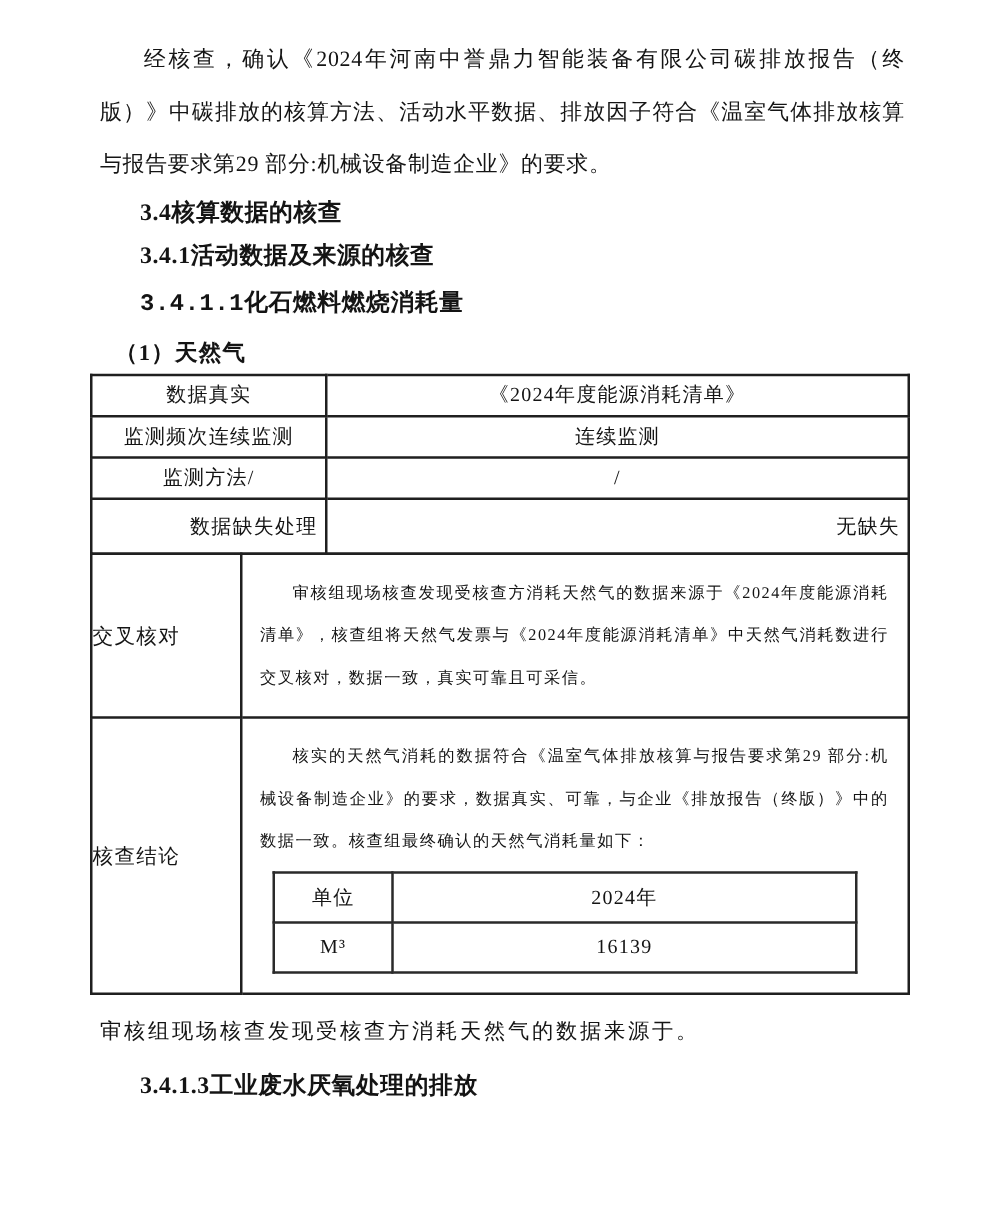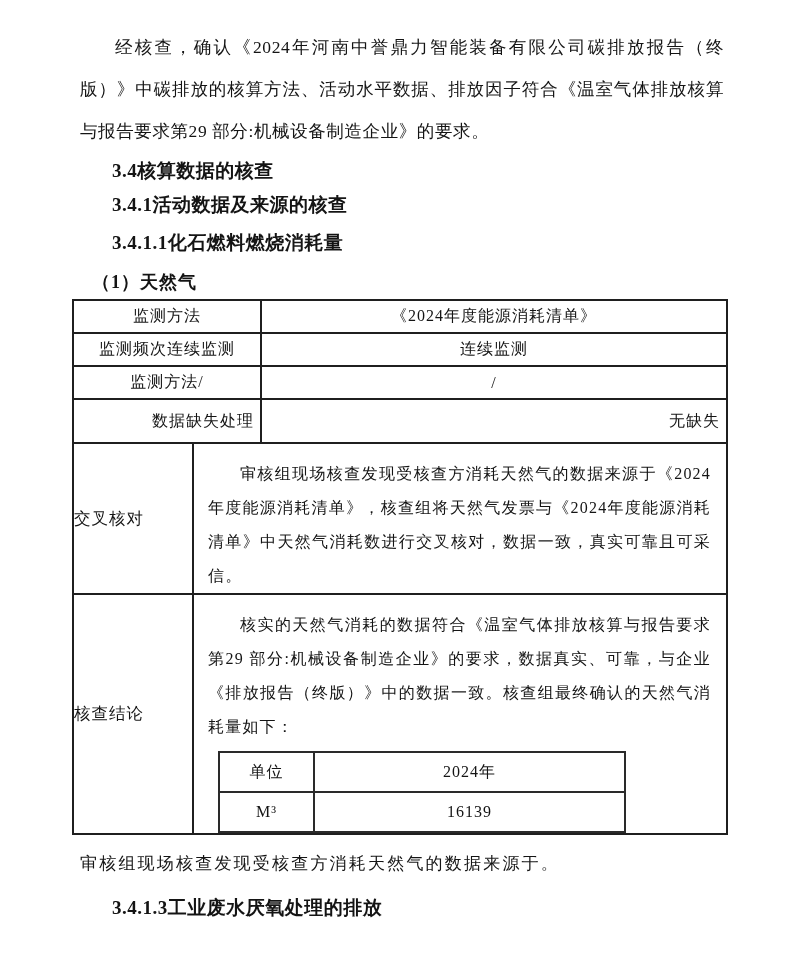--- a/index.html
+++ b/index.html
@@ -13,44 +13,44 @@
 
   .intro {
     margin-left:8px; width:644px;
     font-size:17.5px; line-height:42px;
     text-align:justify; text-indent:2em; letter-spacing:0.6px;
   }
 
   .hd { font-size:19px; font-weight:bold; line-height:26px; margin-left:40px; letter-spacing:0.5px; }
   .hd-s34   { margin-top:6px; }
   .hd-s341  { margin-top:8px; }
-  .hd-s3411 { margin-top:12px; }
+  .hd-s3411 { margin-top:12px;font-family:Liberation Mono, monospace; }
   .item-hd  { font-size:18px; font-weight:bold; line-height:26px; margin:13px 0 0 20px; letter-spacing:1px; }
 
   table.outer { border-collapse:collapse; width:656px; table-layout:fixed; }
   .t-top { margin-top:4px; }
   table.outer td { border:2px solid #1f1f1f; }
   .t-top td {
     height:33px; font-size:16px; text-align:center;
     vertical-align:middle; padding:0 6px; letter-spacing:1px;
   }
   .t-top tr.last td { height:44px;text-align:right; }
   .col-label-top { width:188px; }
   .t-bottom { margin-top:-2px; }
   .col-label-bottom { width:120px; }
   .lbl-cell { text-align:left; vertical-align:middle; font-size:16.5px; letter-spacing:1px; }
   tr.row-cross td { height:131px; }
   tr.row-concl td { height:221px; }
   .txt-cell { vertical-align:top; padding:13px 15px 0 14px; }
   .cell-par {
-    font-size:16px; line-height:34px;
+    font-size:13px; line-height:34px;
     text-align:justify; text-indent:2em; letter-spacing:1.2px;
   }
 
-  table.inner { border-collapse:collapse; width:408px; margin:7px 0 0 10px; table-layout:fixed; }
+  table.inner { border-collapse:collapse; width:468px; margin:7px 0 0 10px; table-layout:fixed; }
   table.inner td {
     border:2px solid #2a2a2a; height:40px;
     text-align:center; vertical-align:middle; font-size:16px; letter-spacing:1px;
   }
   .col-inner-label { width:95px; }
 
   .hd-s3412 { margin-top:13px; }
   .carbonate { margin:15px 0 0 8px; font-size:17px; line-height:28px; letter-spacing:2.2px; }
   .hd-s3413 { margin-top:17px; }
 </style>
@@ -66,21 +66,21 @@
   <h3 class="hd hd-s3411">3.4.1.1化石燃料燃烧消耗量</h3>
   <h4 class="item-hd">（1）天然气</h4>
 
   <table class="outer t-top">
     <colgroup>
         <col class="col-label-top">
         <col>
       </colgroup>
     <tbody>
       <tr>
-        <td>监测方法</td>
+        <td>数据真实</td>
         <td>《2024年度能源消耗清单》</td>
       </tr>
       <tr>
         <td>监测频次连续监测</td>
         <td>连续监测</td>
       </tr>
       <tr>
         <td>监测方法/</td>
         <td>/</td>
       </tr>

